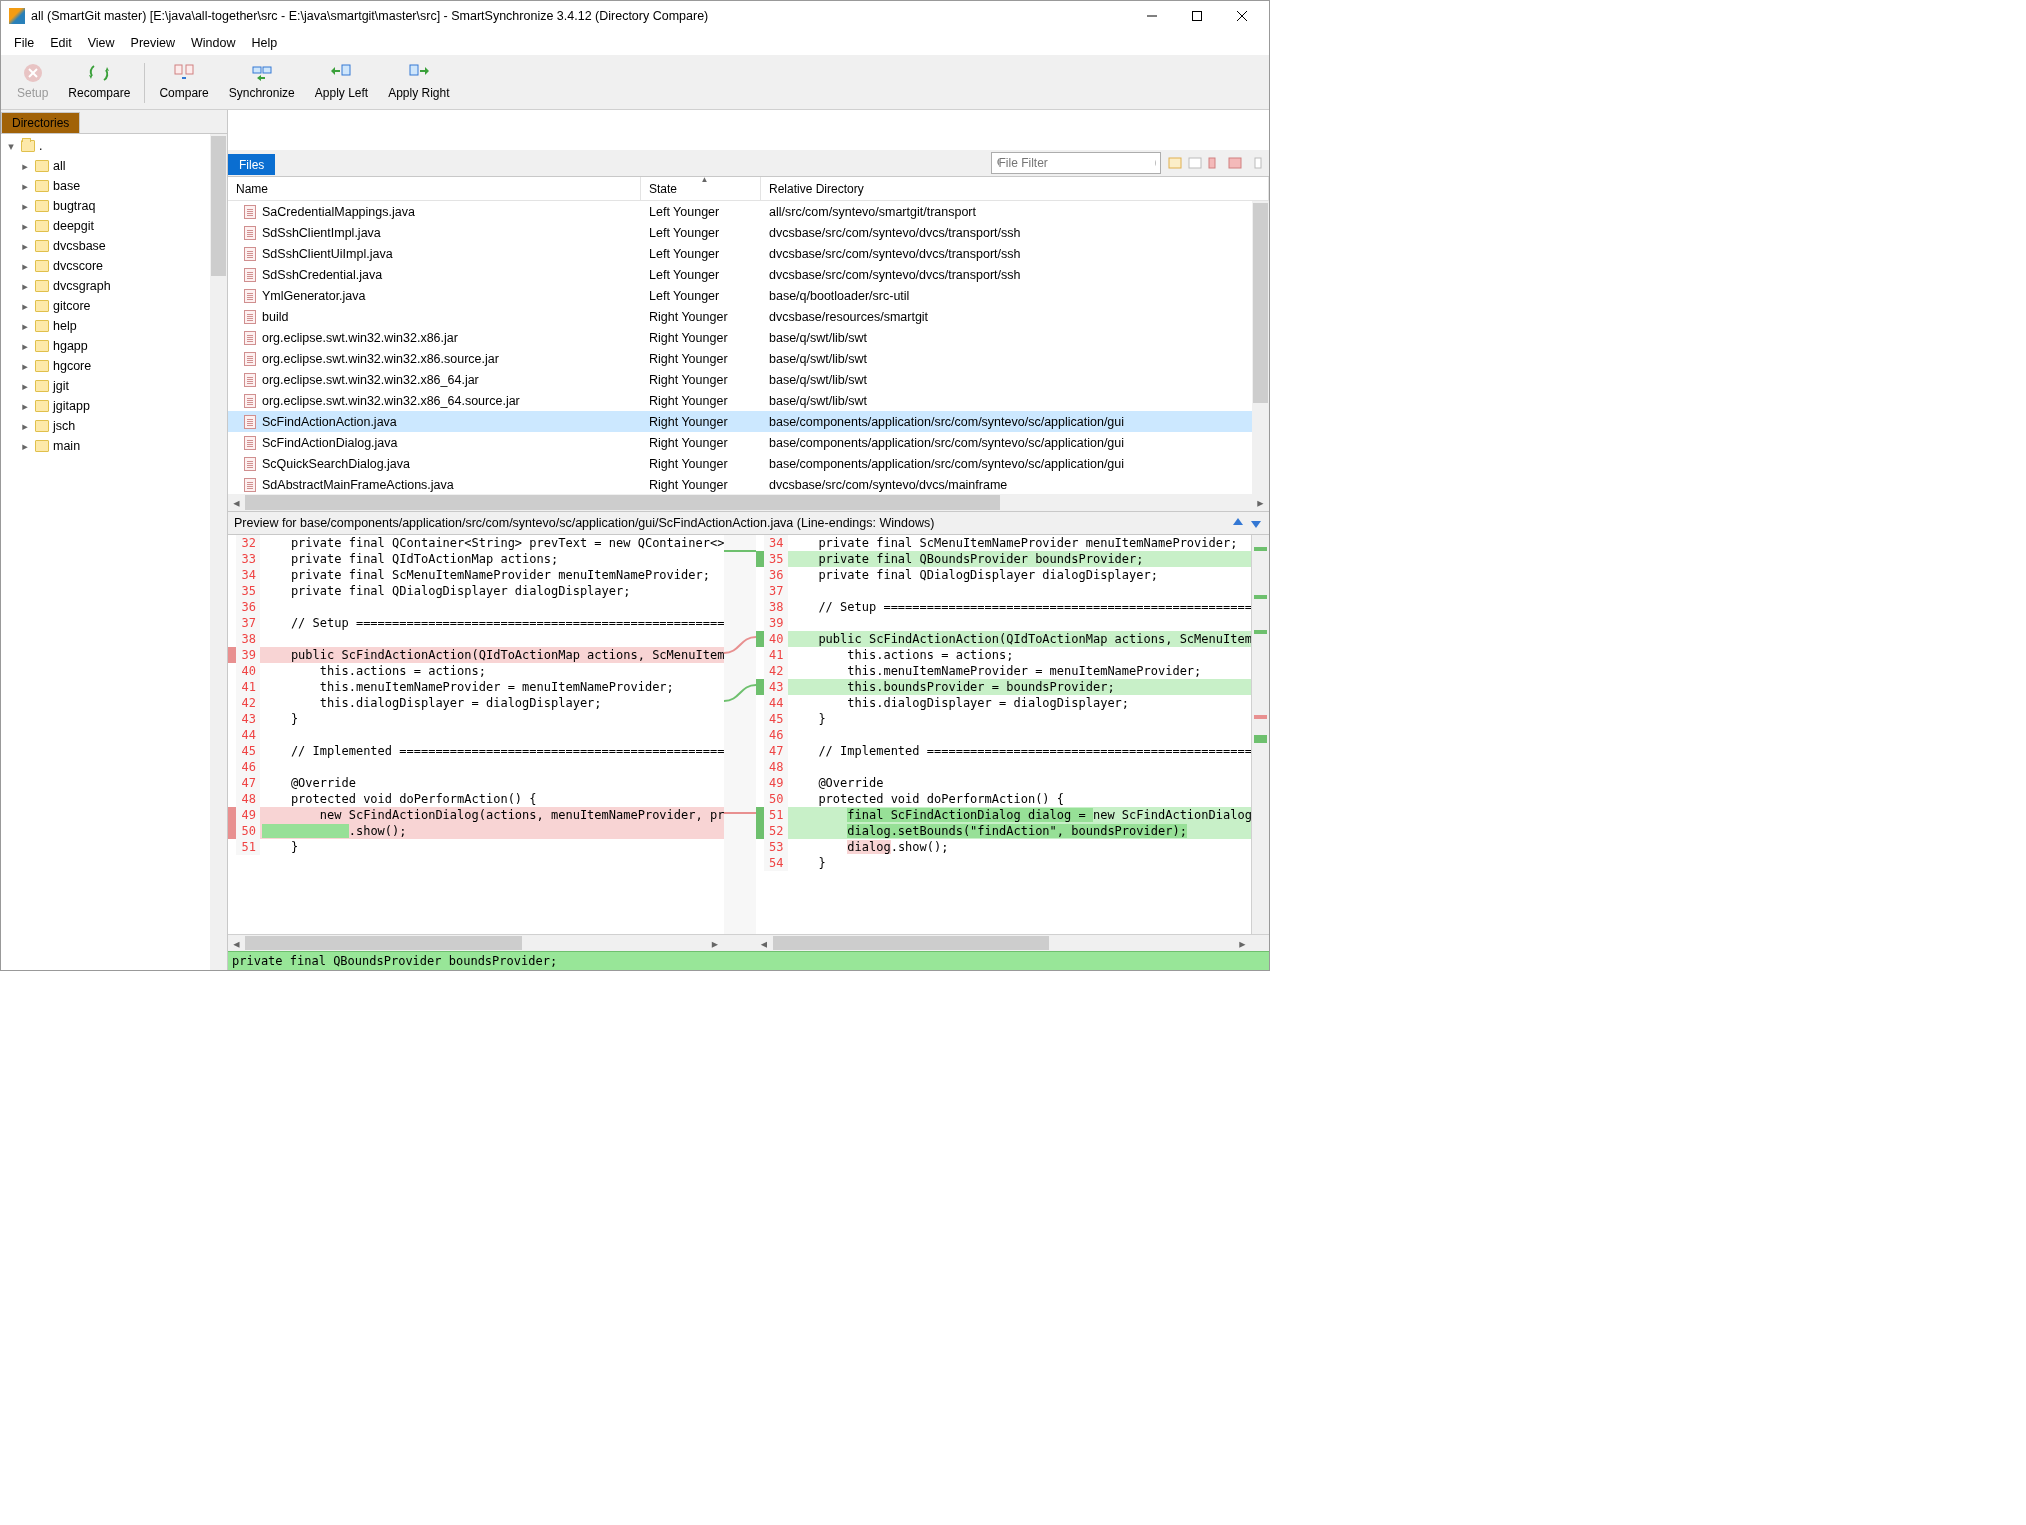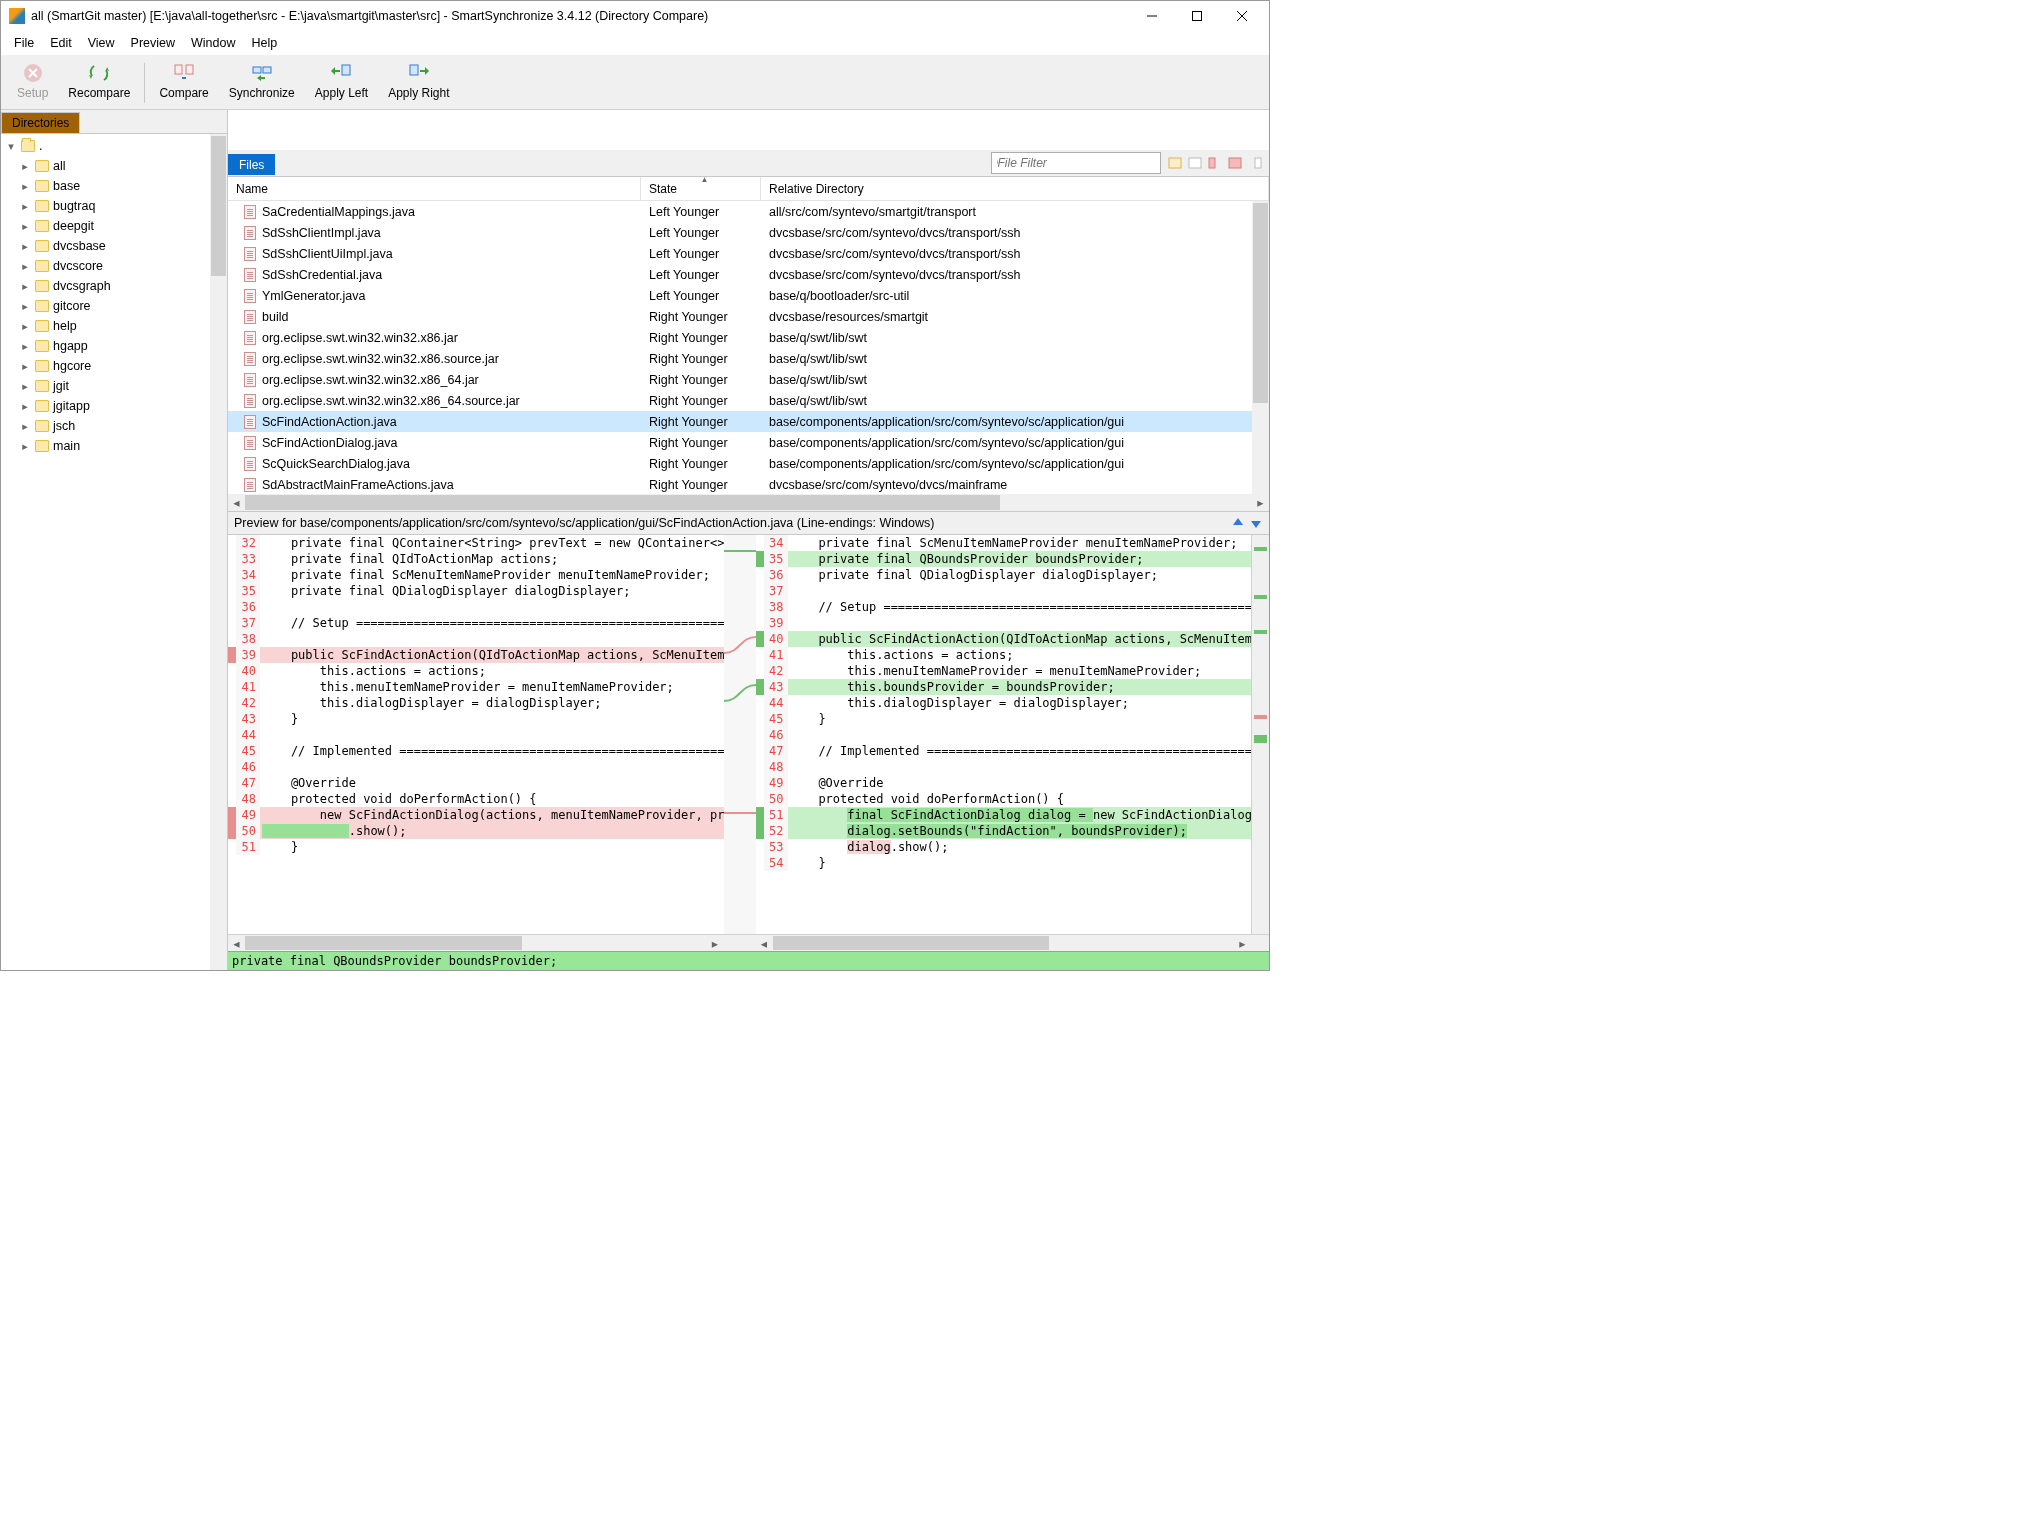--- a/index.html
+++ b/index.html
@@ -55,21 +55,21 @@
   scrollbar-width:thin;
 }
 .tree-row { display:flex; align-items:center; height:20px; padding-left:4px; cursor:pointer; white-space:nowrap;}
 .tw { width:12px; text-align:center; color:#666; font-size:11px; display:inline-block;}
 .folder-ico { width:14px; height:12px; display:inline-block; margin:0 4px; background:#fde9a9; border:1px solid #e0c04c; border-radius:1px; position:relative;}
 .folder-ico.open::before{content:"";position:absolute;top:-3px;left:0;width:7px;height:3px;background:#fde9a9;border:1px solid #e0c04c;border-bottom:none;border-radius:1px 1px 0 0;}
 .right-area { flex:1; display:flex; flex-direction:column; min-width:0;margin-top:40px; }
 .files-header-row { display:flex; align-items:center; background:#f0f0f0; }
 .filter-area { display:flex; align-items:center; gap:4px; margin-left:auto; padding:2px 4px;}
 .filter-box { display:flex; align-items:center; border:1px solid #adadad; background:#fff; width:170px; height:22px; padding:0 4px;}
-.filter-box input { border:none; outline:none; flex:1; font-size:12px; color:#666;font-style:italic;}
+.filter-box input { border:none; outline:none; flex:1; font-size:12px; color:#666;}
 .filter-icons { display:flex; gap:0; }
 .fi { width:20px; height:20px; display:flex; align-items:center; justify-content:center; cursor:pointer; }
 .files-table-wrap { flex:0 0 auto; display:flex; flex-direction:column; border-top:1px solid #c8c8c8; background:#fff;}
 .files-header { display:flex; background:#fff; border-bottom:1px solid #e3e3e3; height:24px; align-items:center; font-size:12px;}
 .col { padding:0 8px; border-right:1px solid #e3e3e3; height:100%; display:flex; align-items:center;}
 .col.name{width:413px;} .col.state{width:120px; position:relative;} .col.reldir{flex:1;}
 .col.state::after{content:"▲"; font-size:8px; color:#666; position:absolute; left:50%; top:-2px;}
 .files-body { height:293px; overflow:hidden; position:relative; background:#fff;}
 .file-row { display:flex; height:21px; align-items:center; cursor:pointer;}
 .file-row.sel { background:#cce8ff;}

